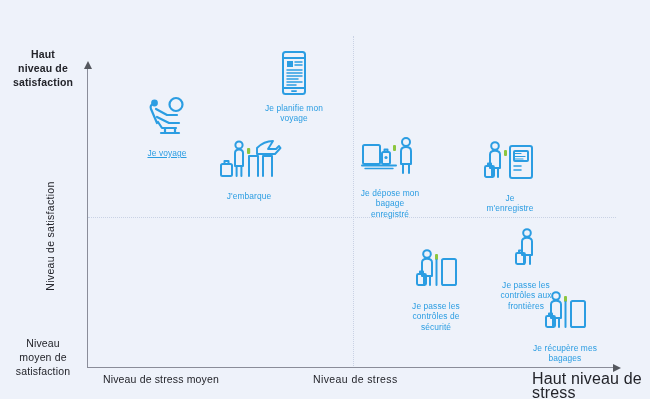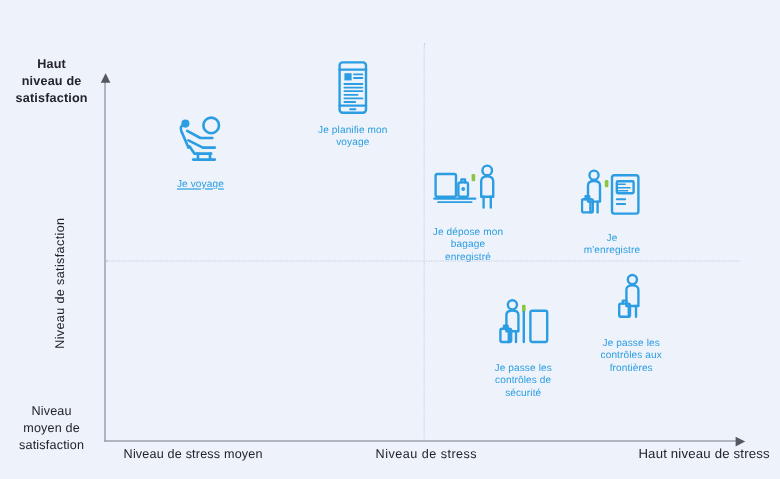--- a/index.html
+++ b/index.html
@@ -93,21 +93,21 @@
     width: 70px;
     text-align: center;
   }
   #cap-x-low {
     left: 90px; top: 372px;
     font-size: 10.5px;
     padding-left: 13px;
   }
   #cap-x-high {
     left: 532px; top: 372px;
-    font-size: 11px;
+    font-size: 16px;
   }
   #cap-x-mid {
     left: 313px; top: 372px;
     font-size: 10.5px;
     letter-spacing: .4px;
   }
   #cap-y-rot {
     position: absolute;
     left: -20px;
     top: 230px;
@@ -211,20 +211,38 @@
           <line x1="7" y1="35" x2="16" y2="35"></line>
         </g>
       </svg>
     </span>
     <span class="label">
       <span>Je planifie mon</span><br>
       <span>voyage</span>
     </span>
   </div>
 
+  <div class="item" style="left:249px; top:138px;">
+    <span class="icon-wrap">
+      <svg width="66" height="46" viewBox="0 0 66 46" fill="none" stroke="#2b9de2" stroke-width="2" stroke-linecap="round" stroke-linejoin="round">
+        <path d="M41 10 C46 5 52 3 57 3 L52 11 L60 11 L63 8 L64.5 10 L59 16 L41 16 Z" stroke-width="1.9"></path>
+        <circle cx="23" cy="7" r="3.6"></circle>
+        <path d="M19 15 C19 12.5 20.7 11.5 23 11.5 C25.3 11.5 27 12.5 27 15 L27 28 L19 28 Z"></path>
+        <path d="M20.6 28 L20.6 38 M25.4 28 L25.4 38"></path>
+        <rect x="31" y="10" width="3.2" height="6" rx="1" fill="#8cc63f" stroke="none"></rect>
+        <rect x="5" y="26" width="11" height="12" rx="1.5"></rect>
+        <path d="M8.5 26 L8.5 23 L12.5 23 L12.5 26"></path>
+        <path d="M33 18 L33 38 M33 18 L42 18 L42 38"></path>
+        <path d="M47 18 L47 38 M47 18 L56 18 L56 38"></path>
+      </svg>
+    </span>
+    <span class="label">
+      <span>J'embarque</span>
+    </span>
+  </div>
 
   <div class="item" style="left:390px; top:135px;">
     <span class="icon-wrap">
       <svg width="60" height="42" viewBox="0 0 60 42" fill="none" stroke="#2b9de2" stroke-width="2" stroke-linecap="round" stroke-linejoin="round">
         <rect x="3" y="10" width="17" height="19" rx="1.5"></rect>
         <rect x="22" y="17" width="8" height="12" rx="1.5"></rect>
         <path d="M24.5 17 L24.5 14.5 L27.5 14.5 L27.5 17"></path>
         <circle cx="26" cy="22.5" r="1.6" fill="#2b9de2" stroke="none"></circle>
         <path d="M2 30.5 L36 30.5"></path>
         <path d="M5 33.5 L33 33.5" stroke-width="1.4"></path>
@@ -293,14 +311,32 @@
         <path d="M7 26 L7 23.5 L10 23.5 L10 26"></path>
       </svg>
     </span>
     <span class="label">
       <span>Je passe les</span><br>
       <span>contrôles aux</span><br>
       <span>frontières</span>
     </span>
   </div>
 
+  <div class="item" style="left:565px; top:290px;">
+    <span class="icon-wrap">
+      <svg width="44" height="44" viewBox="0 0 44 44" fill="none" stroke="#2b9de2" stroke-width="2" stroke-linecap="round" stroke-linejoin="round">
+        <circle cx="13" cy="6" r="3.8"></circle>
+        <path d="M8 14.5 C8 11.8 10 10.8 13 10.8 C16 10.8 18 11.8 18 14.5 L18 28 L8 28 Z"></path>
+        <path d="M10 28 L10 37 M16 28 L16 37"></path>
+        <rect x="3" y="26" width="9" height="11" rx="1.4"></rect>
+        <path d="M6 26 L6 23.5 L9 23.5 L9 26"></path>
+        <rect x="21" y="6" width="3" height="6" rx="1" fill="#8cc63f" stroke="none"></rect>
+        <path d="M22.5 12 L22.5 37"></path>
+        <rect x="28" y="11" width="14" height="26" rx="1.6"></rect>
+      </svg>
+    </span>
+    <span class="label">
+      <span>Je récupère mes</span><br>
+      <span>bagages</span>
+    </span>
+  </div>
 
 </div>
 
 </body></html>

